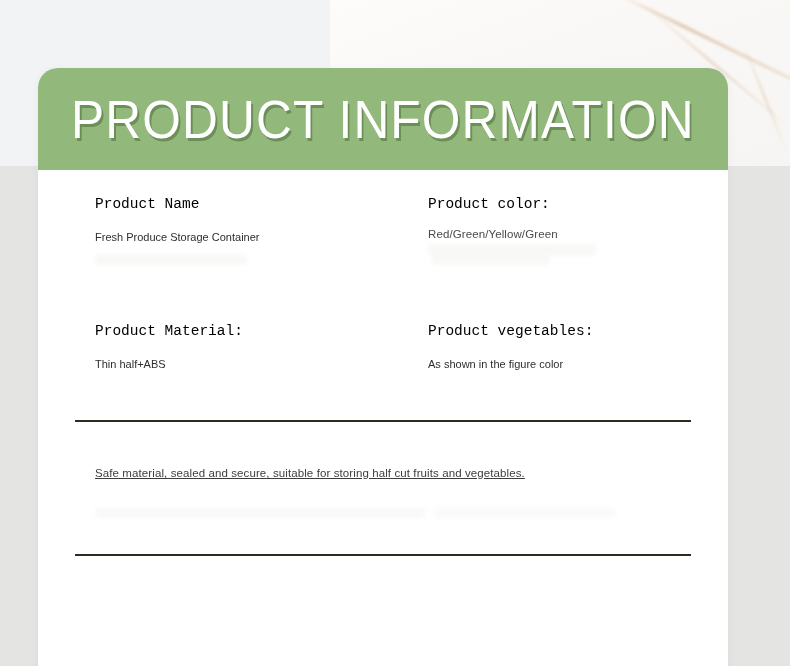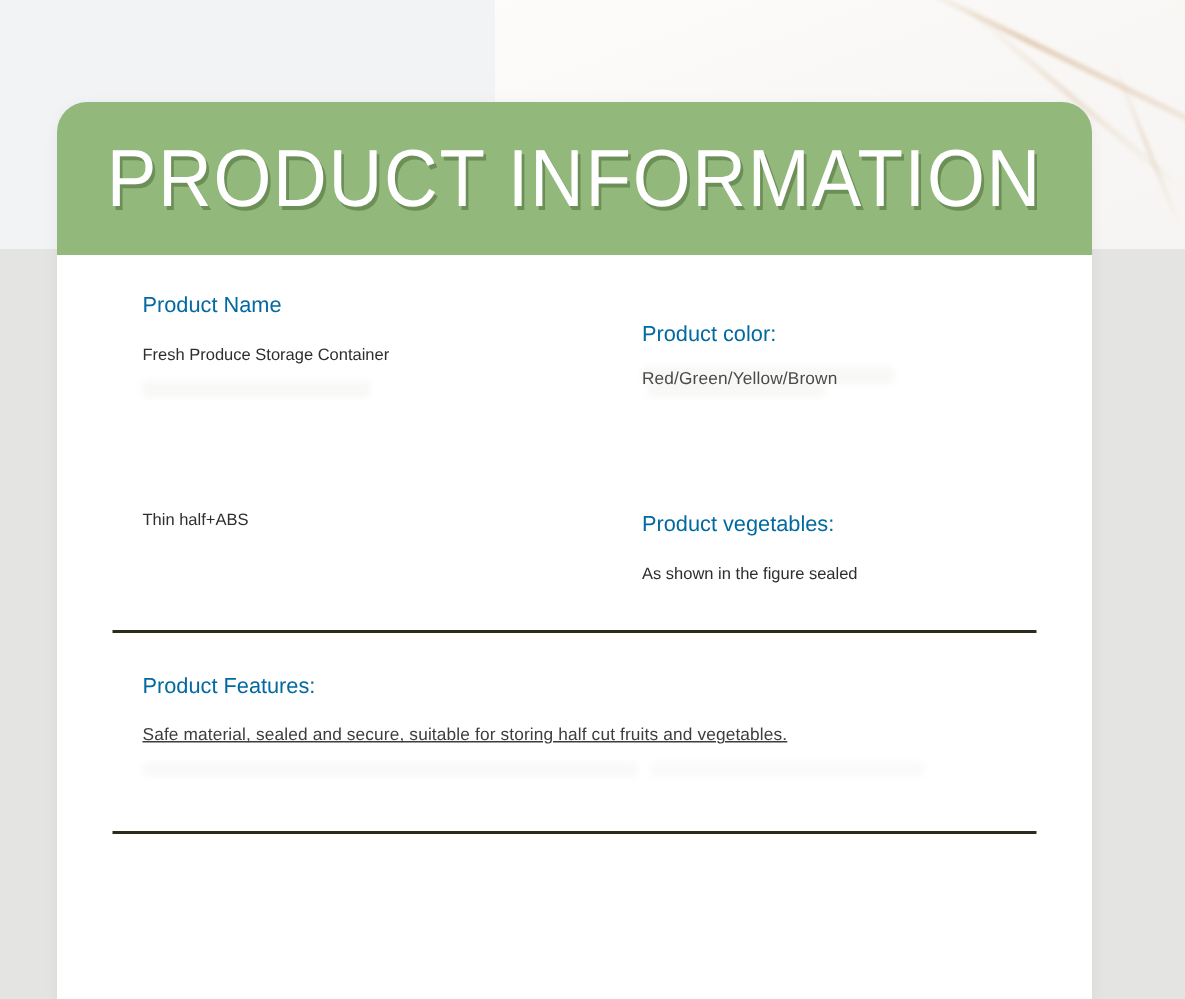--- a/index.html
+++ b/index.html
@@ -121,28 +121,29 @@
     width: 690px;
   }
   .row-1 { top: 26px; }
   .row-2 { top: 153px; }
   .row-3 { top: 280px; }
 
   .col {
     position: absolute;
   }
   .col-left  { left: 57px; width: 330px; }
-  .col-right { left: 390px; width: 285px; margin-top: 19px; }
+  .col-right { left: 390px; width: 285px; }
 
   .field-label {
-    color: #0369a1;
+    color: #000000;
     font-size: 14.5px;
     line-height: 17px;
     margin: 0 0 0 0;
     white-space: nowrap;
+    font-family: Liberation Mono, monospace;
   }
   .field-value {
     color: #2e2e2e;
     font-size: 11px;
     line-height: 20px;
     margin-top: 14px;
     white-space: nowrap;
   }
   .field-value.small {
     font-size: 11.5px;
@@ -215,40 +216,40 @@
       <div class="ghost ghost-4"></div>
       <div class="ghost ghost-5"></div>
 
       <div class="row row-1">
         <div class="col col-left">
           <div class="field-label">Product Name</div>
           <div class="field-value">Fresh Produce Storage Container</div>
         </div>
         <div class="col col-right">
           <div class="field-label">Product color:</div>
-          <div class="field-value small">Red/Green/Yellow/Brown</div>
+          <div class="field-value small">Red/Green/Yellow/Green</div>
         </div>
       </div>
 
       <div class="divider divider-1"></div>
 
       <div class="row row-2">
         <div class="col col-left">
+          <div class="field-label">Product Material:</div>
           <div class="field-value">Thin half+ABS</div>
         </div>
         <div class="col col-right">
           <div class="field-label">Product vegetables:</div>
-          <div class="field-value">As shown in the figure sealed</div>
+          <div class="field-value">As shown in the figure color</div>
         </div>
       </div>
 
       <div class="divider divider-2"></div>
 
       <div class="row row-3">
         <div class="col col-left" style="width:600px">
-          <div class="field-label">Product Features:</div>
           <div class="field-value desc">Safe material, sealed and secure, suitable for storing half cut fruits and vegetables.</div>
         </div>
       </div>
 
     </div>
   </div>
 </div>
 
 </body></html>

